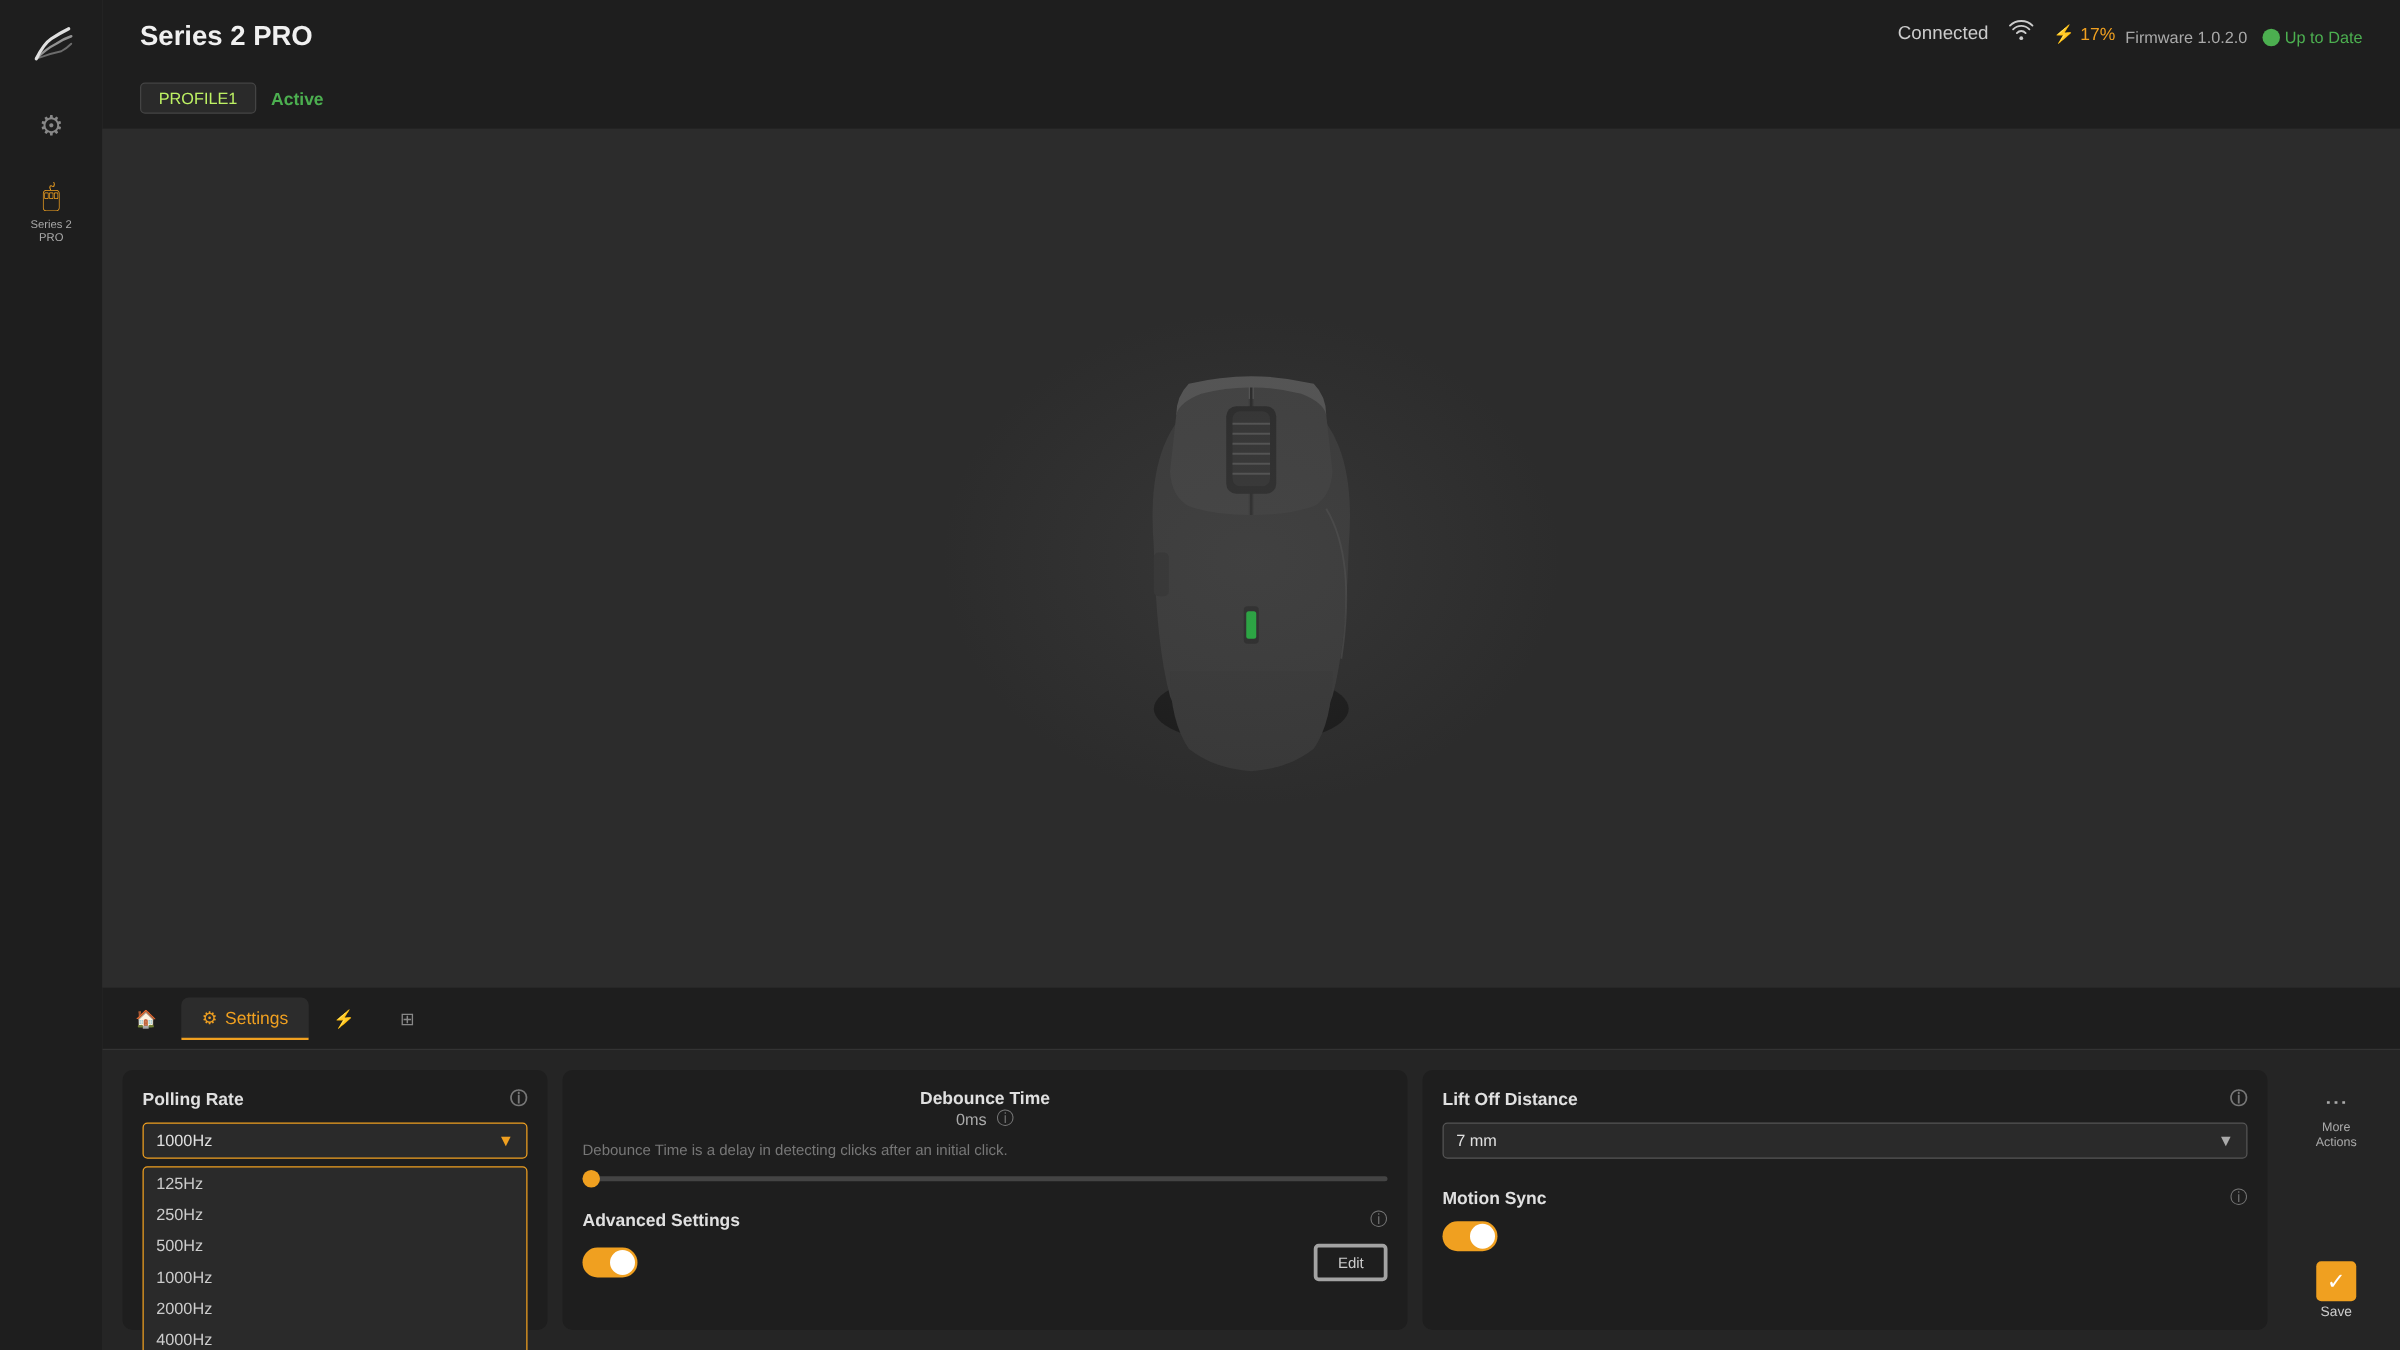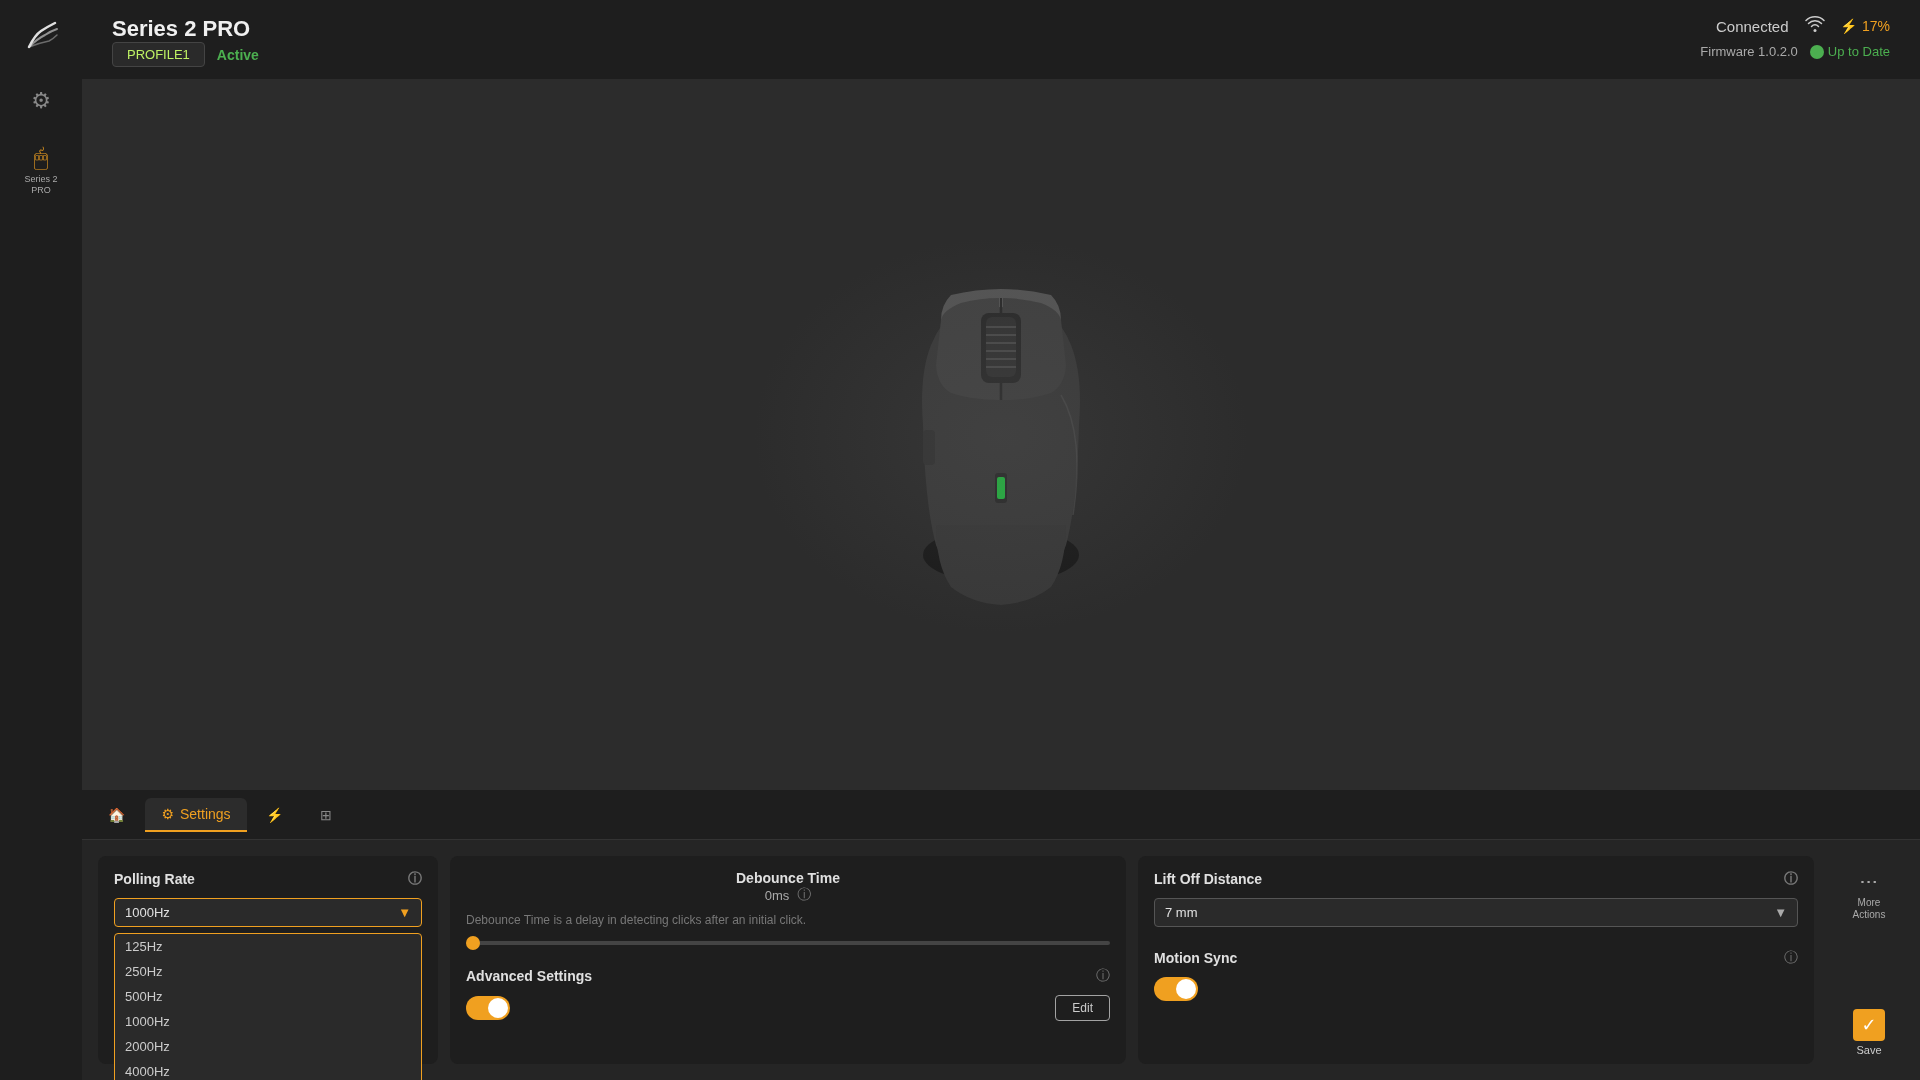--- a/index.html
+++ b/index.html
@@ -95,21 +95,21 @@
       display: flex;
       flex-direction: column;
     }
 
     
     .header {
       background: #1e1e1e;
       padding: 16px 30px 12px 30px;
       display: flex;
       flex-direction: column;
-      gap: 0;
+      gap: 24px;
       position: relative;
     }
     .header-title {
       font-size: 22px;
       font-weight: 600;
       color: #f0f0f0;
     }
     .header-profile {
       display: flex;
       align-items: center;
@@ -126,21 +126,21 @@
     .active-badge {
       color: #4caf50;
       font-size: 14px;
       font-weight: 600;
     }
     .header-right {
       position: absolute;
       top: 16px;
       right: 30px;
       display: flex;
-      flex-direction: column;
+      flex-direction: row;
       align-items: flex-end;
       gap: 8px;
     }
     .connected-row {
       display: flex;
       align-items: center;
       gap: 16px;
       font-size: 15px;
       color: #ccc;
     }
@@ -332,21 +332,21 @@
       height: 20px;
       background: #fff;
       border-radius: 50%;
       position: absolute;
       top: 2px;
       right: 2px;
     }
 
     .edit-btn {
       background: transparent;
-      border: 1px solid #a3a3a3;
+      border: 3px solid #a3a3a3;
       color: #ccc;
       padding: 5px 16px;
       border-radius: 4px;
       font-size: 12px;
       cursor: pointer;
     }
 
     
     .lod-select {
       width: 100%;

